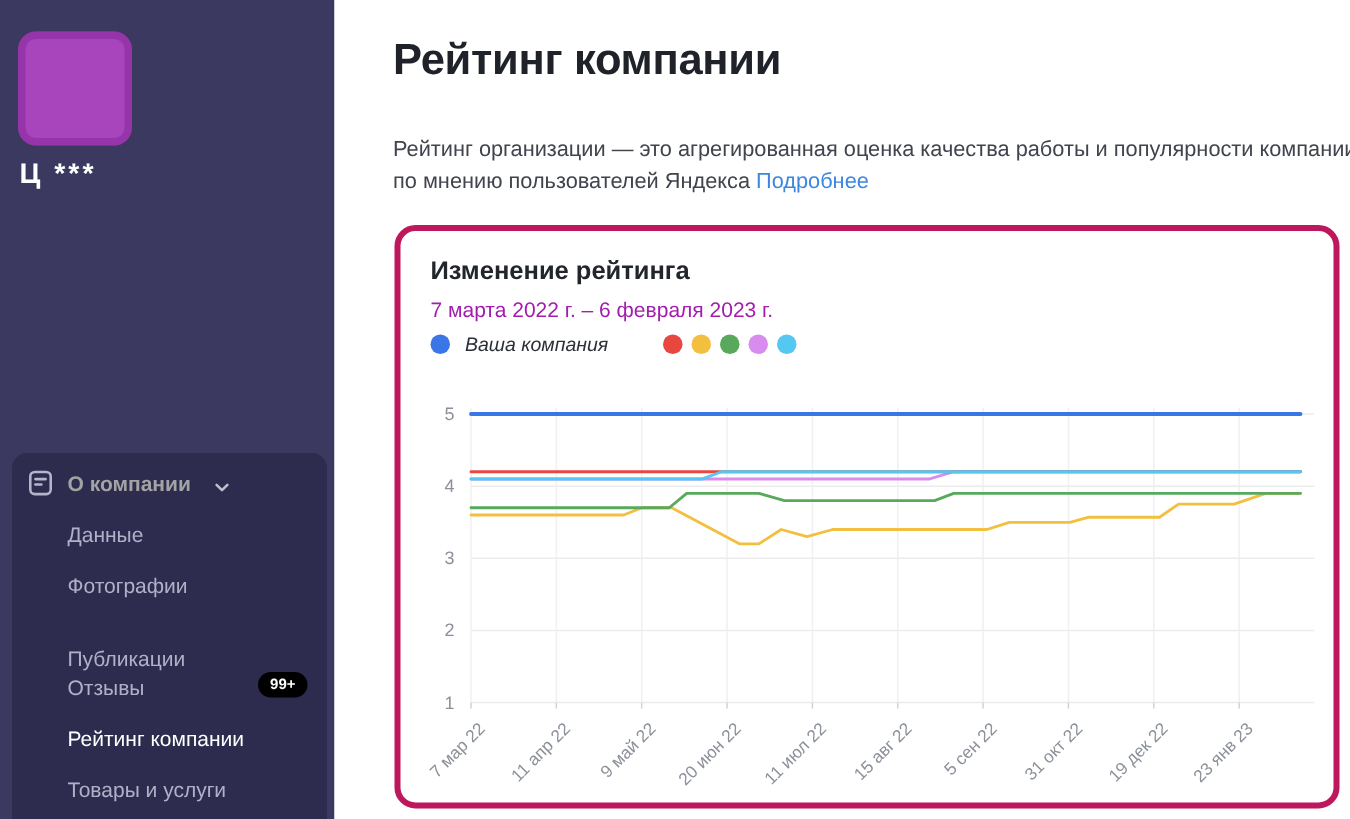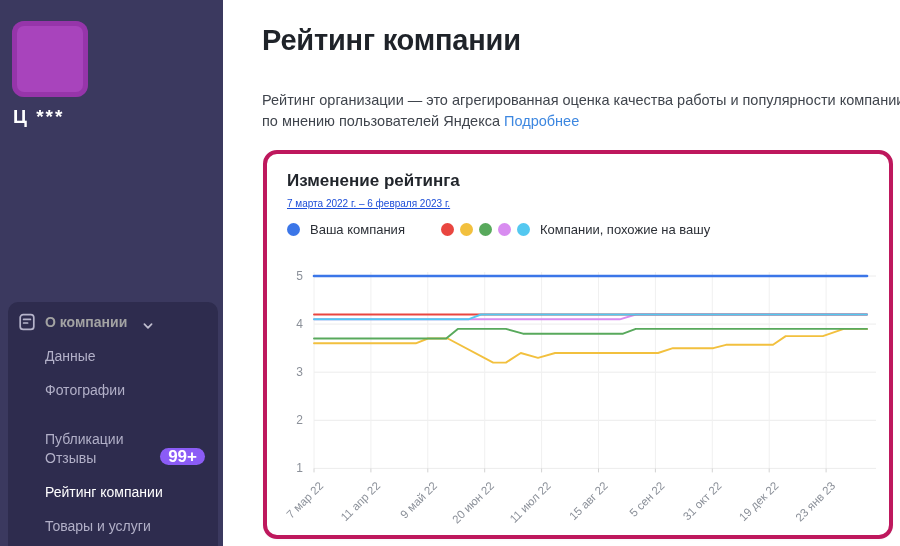--- a/index.html
+++ b/index.html
@@ -14,35 +14,35 @@
   .company-label{position:absolute;left:13px;top:106px;color:#fff;font-size:19px;font-weight:700;letter-spacing:2px;}
   .nav-row{position:absolute;left:0;width:223px;height:22px;}
   .nav-row .nav-icon{position:absolute;left:17px;top:0;width:20px;height:20px;}
   .nav-label{position:absolute;left:45px;top:2px;font-size:14px;color:#d8d6e6;font-weight:600;}
   .section-panel{position:absolute;left:8px;top:302px;width:210px;height:260px;background:#2e2c4e;border-radius:10px;}
   .section-head-icon{position:absolute;left:9px;top:10px;width:20px;height:20px;}
   .section-head-label{position:absolute;left:37px;top:12px;font-size:14px;font-weight:700;color:#a3a3a3;}
   .chevron{position:absolute;left:134px;top:16px;width:12px;height:12px;}
   .sub-item{position:absolute;left:37px;font-size:14px;color:#b2b0c8;white-space:nowrap;}
   .sub-item.active{color:#ffffff;}
-  .badge{position:absolute;right:13px;top:146px;background:#8b5cf6;color:#fff;font-size:17px;font-weight:700;
+  .badge{position:absolute;right:13px;top:146px;background:#000000;color:#fff;font-size:10px;font-weight:700;
          padding:3px 8px 2px;border-radius:9px;line-height:12px;}
 
   
   .main{position:absolute;left:223px;top:0;right:0;bottom:0;background:#fff;}
   .page-title{position:absolute;left:39px;top:24px;font-size:29px;font-weight:700;color:#1f2329;margin:0;letter-spacing:-.2px;}
   .page-desc{position:absolute;left:39px;top:90px;width:652px;font-size:14.5px;line-height:21px;color:#40454d;margin:0;}
   .page-desc a{color:#3d87e0;text-decoration:none;}
 
   
   .card{position:absolute;left:40px;top:150px;width:630px;height:389px;background:#fff;
         border:4px solid #be185d;border-radius:14px;box-shadow:0 1px 2px rgba(0,0,0,.03);}
   .card-title{position:absolute;left:20px;top:17px;font-size:17px;font-weight:700;color:#22262c;margin:0;}
-  .card-subtitle{position:absolute;left:20px;top:44px;font-size:10px;color:#1d4ed8;margin:0;text-decoration:underline;}
-  .legend{position:absolute;left:20px;top:66px;display:flex;align-items:center;gap:10px;height:18px;}
+  .card-subtitle{position:absolute;left:20px;top:44px;font-size:14px;color:#a21caf;margin:0;}
+  .legend{position:absolute;left:20px;top:66px;display:flex;align-items:center;gap:10px;height:18px;font-style:italic;}
   .legend-gap{width:16px;}
   .dots{display:flex;gap:6px;}
   .dot{width:13px;height:13px;border-radius:50%;}
   .legend-label{font-size:13px;color:#2b2f36;}
   .chart-wrap{position:absolute;left:0;top:96px;width:628px;height:291px;}
   svg text{font-family:"Liberation Sans",sans-serif;}
 </style>
 </head>
 <body>
 
@@ -93,21 +93,20 @@
           </span>
         <span class="legend-label">Ваша компания</span>
         <span class="legend-gap"></span>
         <span class="dots" id="legend-dots-1">
             <span class="dot" style="background: rgb(233, 70, 64);"></span>
             <span class="dot" style="background: rgb(242, 192, 62);"></span>
             <span class="dot" style="background: rgb(88, 169, 92);"></span>
             <span class="dot" style="background: rgb(216, 140, 240);"></span>
             <span class="dot" style="background: rgb(84, 200, 240);"></span>
           </span>
-        <span class="legend-label">Компании, похожие на вашу</span>
       </div>
 
       <div class="chart-wrap">
         <svg id="chart-svg" width="628" height="291" viewBox="0 0 628 291">
             <line x1="47" x2="609" y1="26" y2="26" stroke="#ececec" stroke-width="1"></line>
             <text x="36" y="30" text-anchor="end" font-size="12" fill="#8b9099">5</text>
             <line x1="47" x2="609" y1="74.1" y2="74.1" stroke="#ececec" stroke-width="1"></line>
             <text x="36" y="78.1" text-anchor="end" font-size="12" fill="#8b9099">4</text>
             <line x1="47" x2="609" y1="122.2" y2="122.2" stroke="#ececec" stroke-width="1"></line>
             <text x="36" y="126.2" text-anchor="end" font-size="12" fill="#8b9099">3</text>

